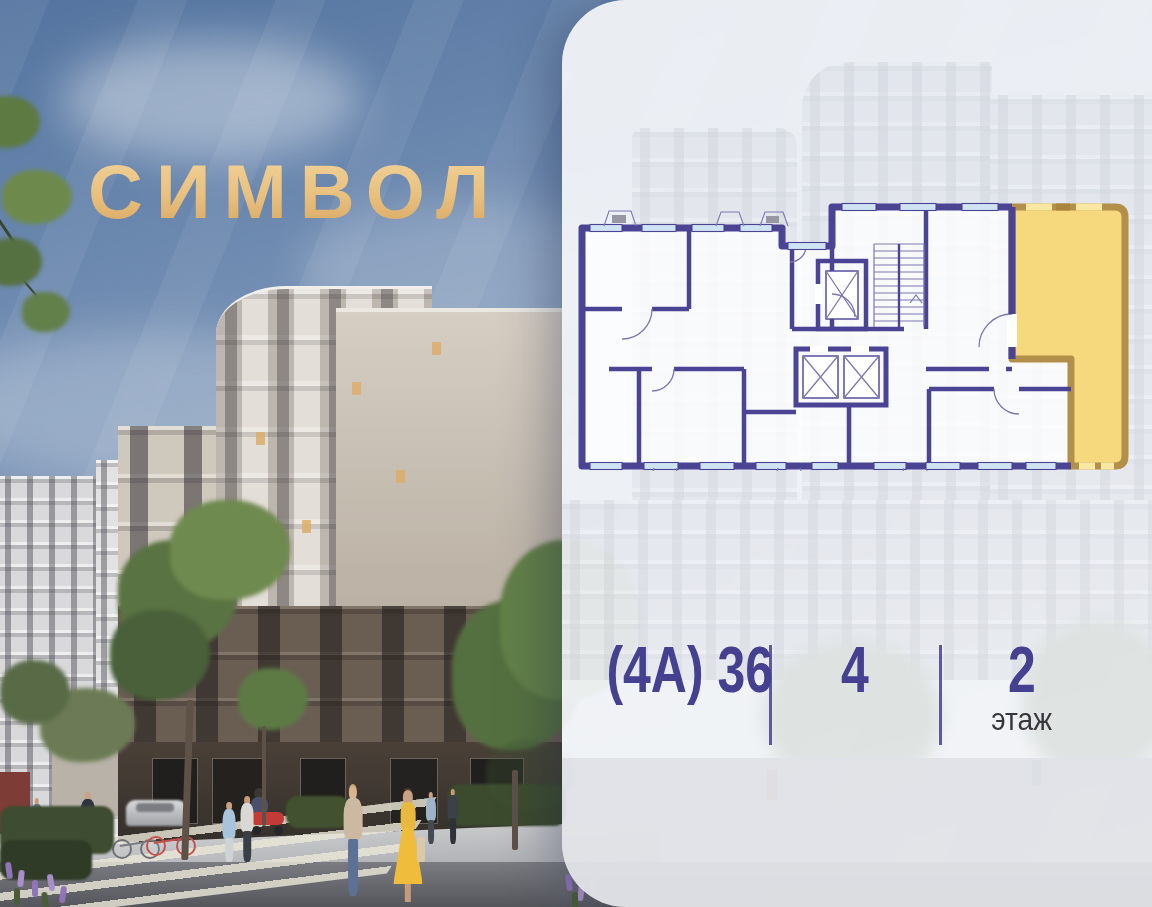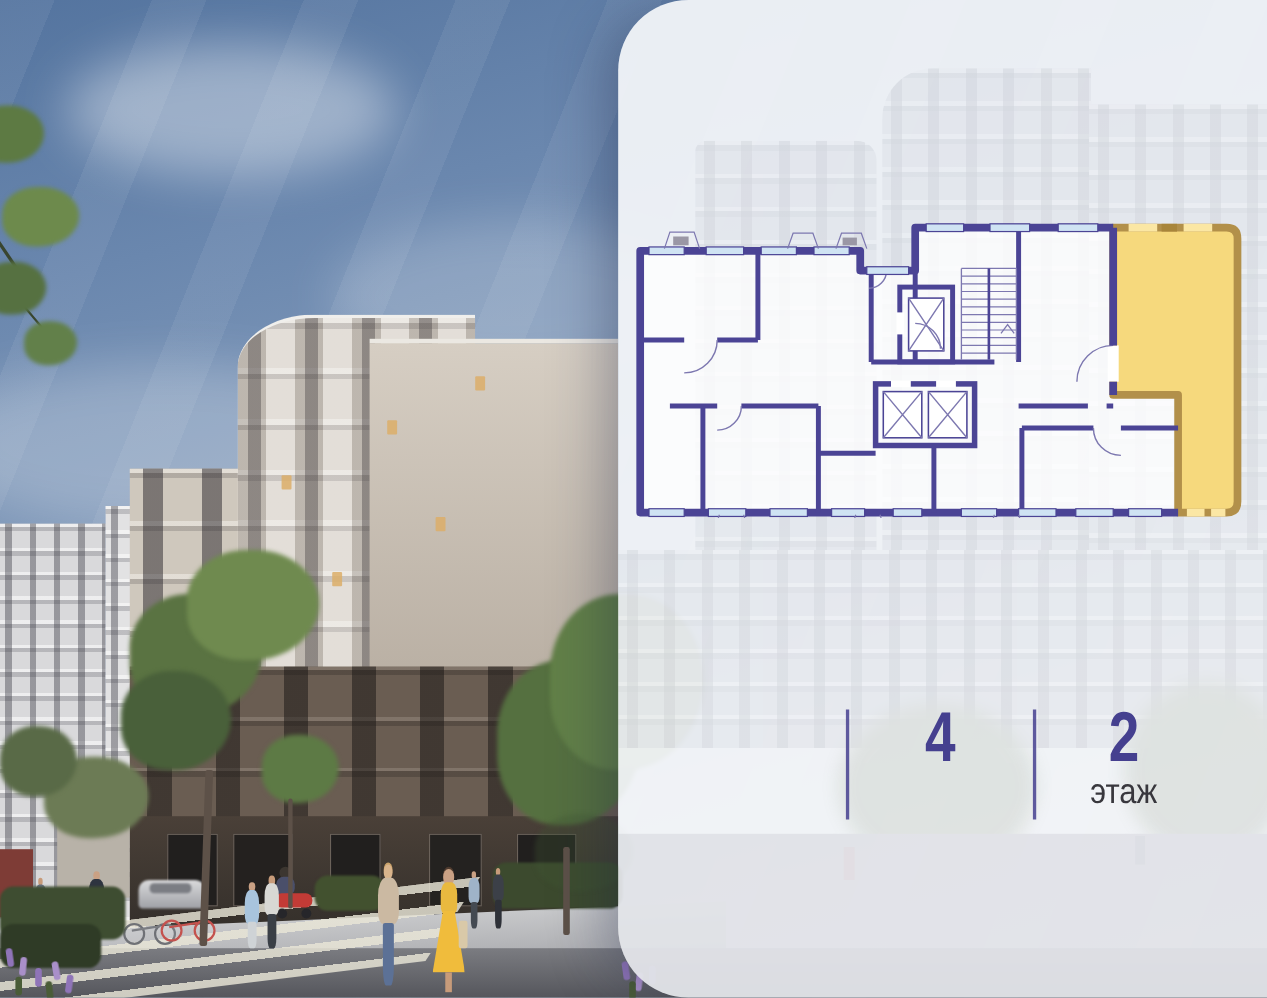--- a/index.html
+++ b/index.html
@@ -92,20 +92,21 @@
 
 <div class="stage">
 
   <div class="photo">
     <div class="sky"></div>
     <div class="streaks"></div>
     <div class="cloud" style="left:60px;top:40px;width:300px;height:120px;"></div>
     <div class="cloud" style="left:300px;top:200px;width:340px;height:140px;opacity:.5;"></div>
     <div class="cloud" style="left:-60px;top:330px;width:420px;height:150px;opacity:.6;"></div>
 
+    <div class="logo">СИМВОЛ</div>
 
     <div class="bldg grid-fine" style="left:0;top:476px;width:96px;height:372px;background-color:#d9d9db;"></div>
     <div class="bldg grid-fine" style="left:96px;top:460px;width:40px;height:388px;background-color:#e2e2e3;"></div>
 
     <div class="bldg" style="left:52px;top:716px;width:66px;height:100px;background:#b8b2a8;"></div>
     <div class="bldg" style="left:0;top:772px;width:30px;height:62px;background:#7e3c36;"></div>
 
     <div class="bldg grid-beige" style="left:118px;top:426px;width:220px;height:200px;background-color:#cfc8bd;"></div>
     <div class="bldg grid-cream" style="left:216px;top:286px;width:216px;height:334px;background-color:#dbd5cd;border-top-left-radius:70px 48px;border-top:3px solid #f0efec;"></div>
     <div class="bldg grid-beige" style="left:336px;top:308px;width:226px;height:312px;background:linear-gradient(180deg,#d6cec3,#b9afa3);border-top:4px solid #ebe8e2;"></div>
@@ -344,20 +345,21 @@
         <path class="plan-thin" stroke-width="1.1" fill="rgba(255,255,255,.6)" d="M80,269 l-5,15 h32 l-5,-15"></path>
         <rect x="88" y="275" width="14" height="8" fill="#9a97a5"></rect>
         <path class="plan-thin" stroke-width="1.1" fill="rgba(255,255,255,.6)" d="M204,269 l-5,15 h32 l-5,-15"></path>
         <rect x="212" y="275" width="14" height="8" fill="#9a97a5"></rect>
         <path class="plan-thin" stroke-width="1.1" fill="rgba(255,255,255,.6)" d="M330,269 l-5,15 h32 l-5,-15"></path>
       </g>
     </svg>
 
     <div class="info">
       <div class="info-col" style="left:20px;top:0;width:216px;">
+        <div><span class="val">(4А) 36</span></div>
       </div>
       <div class="divider" style="left:207px;"></div>
       <div class="info-col" style="left:215px;top:0;width:156px;">
         <div><span class="val">4</span></div>
       </div>
       <div class="divider" style="left:377px;"></div>
       <div class="info-col" style="left:375px;top:0;width:170px;">
         <div><span class="val">2</span></div>
         <div class="lbl"><span>этаж</span></div>
       </div>

